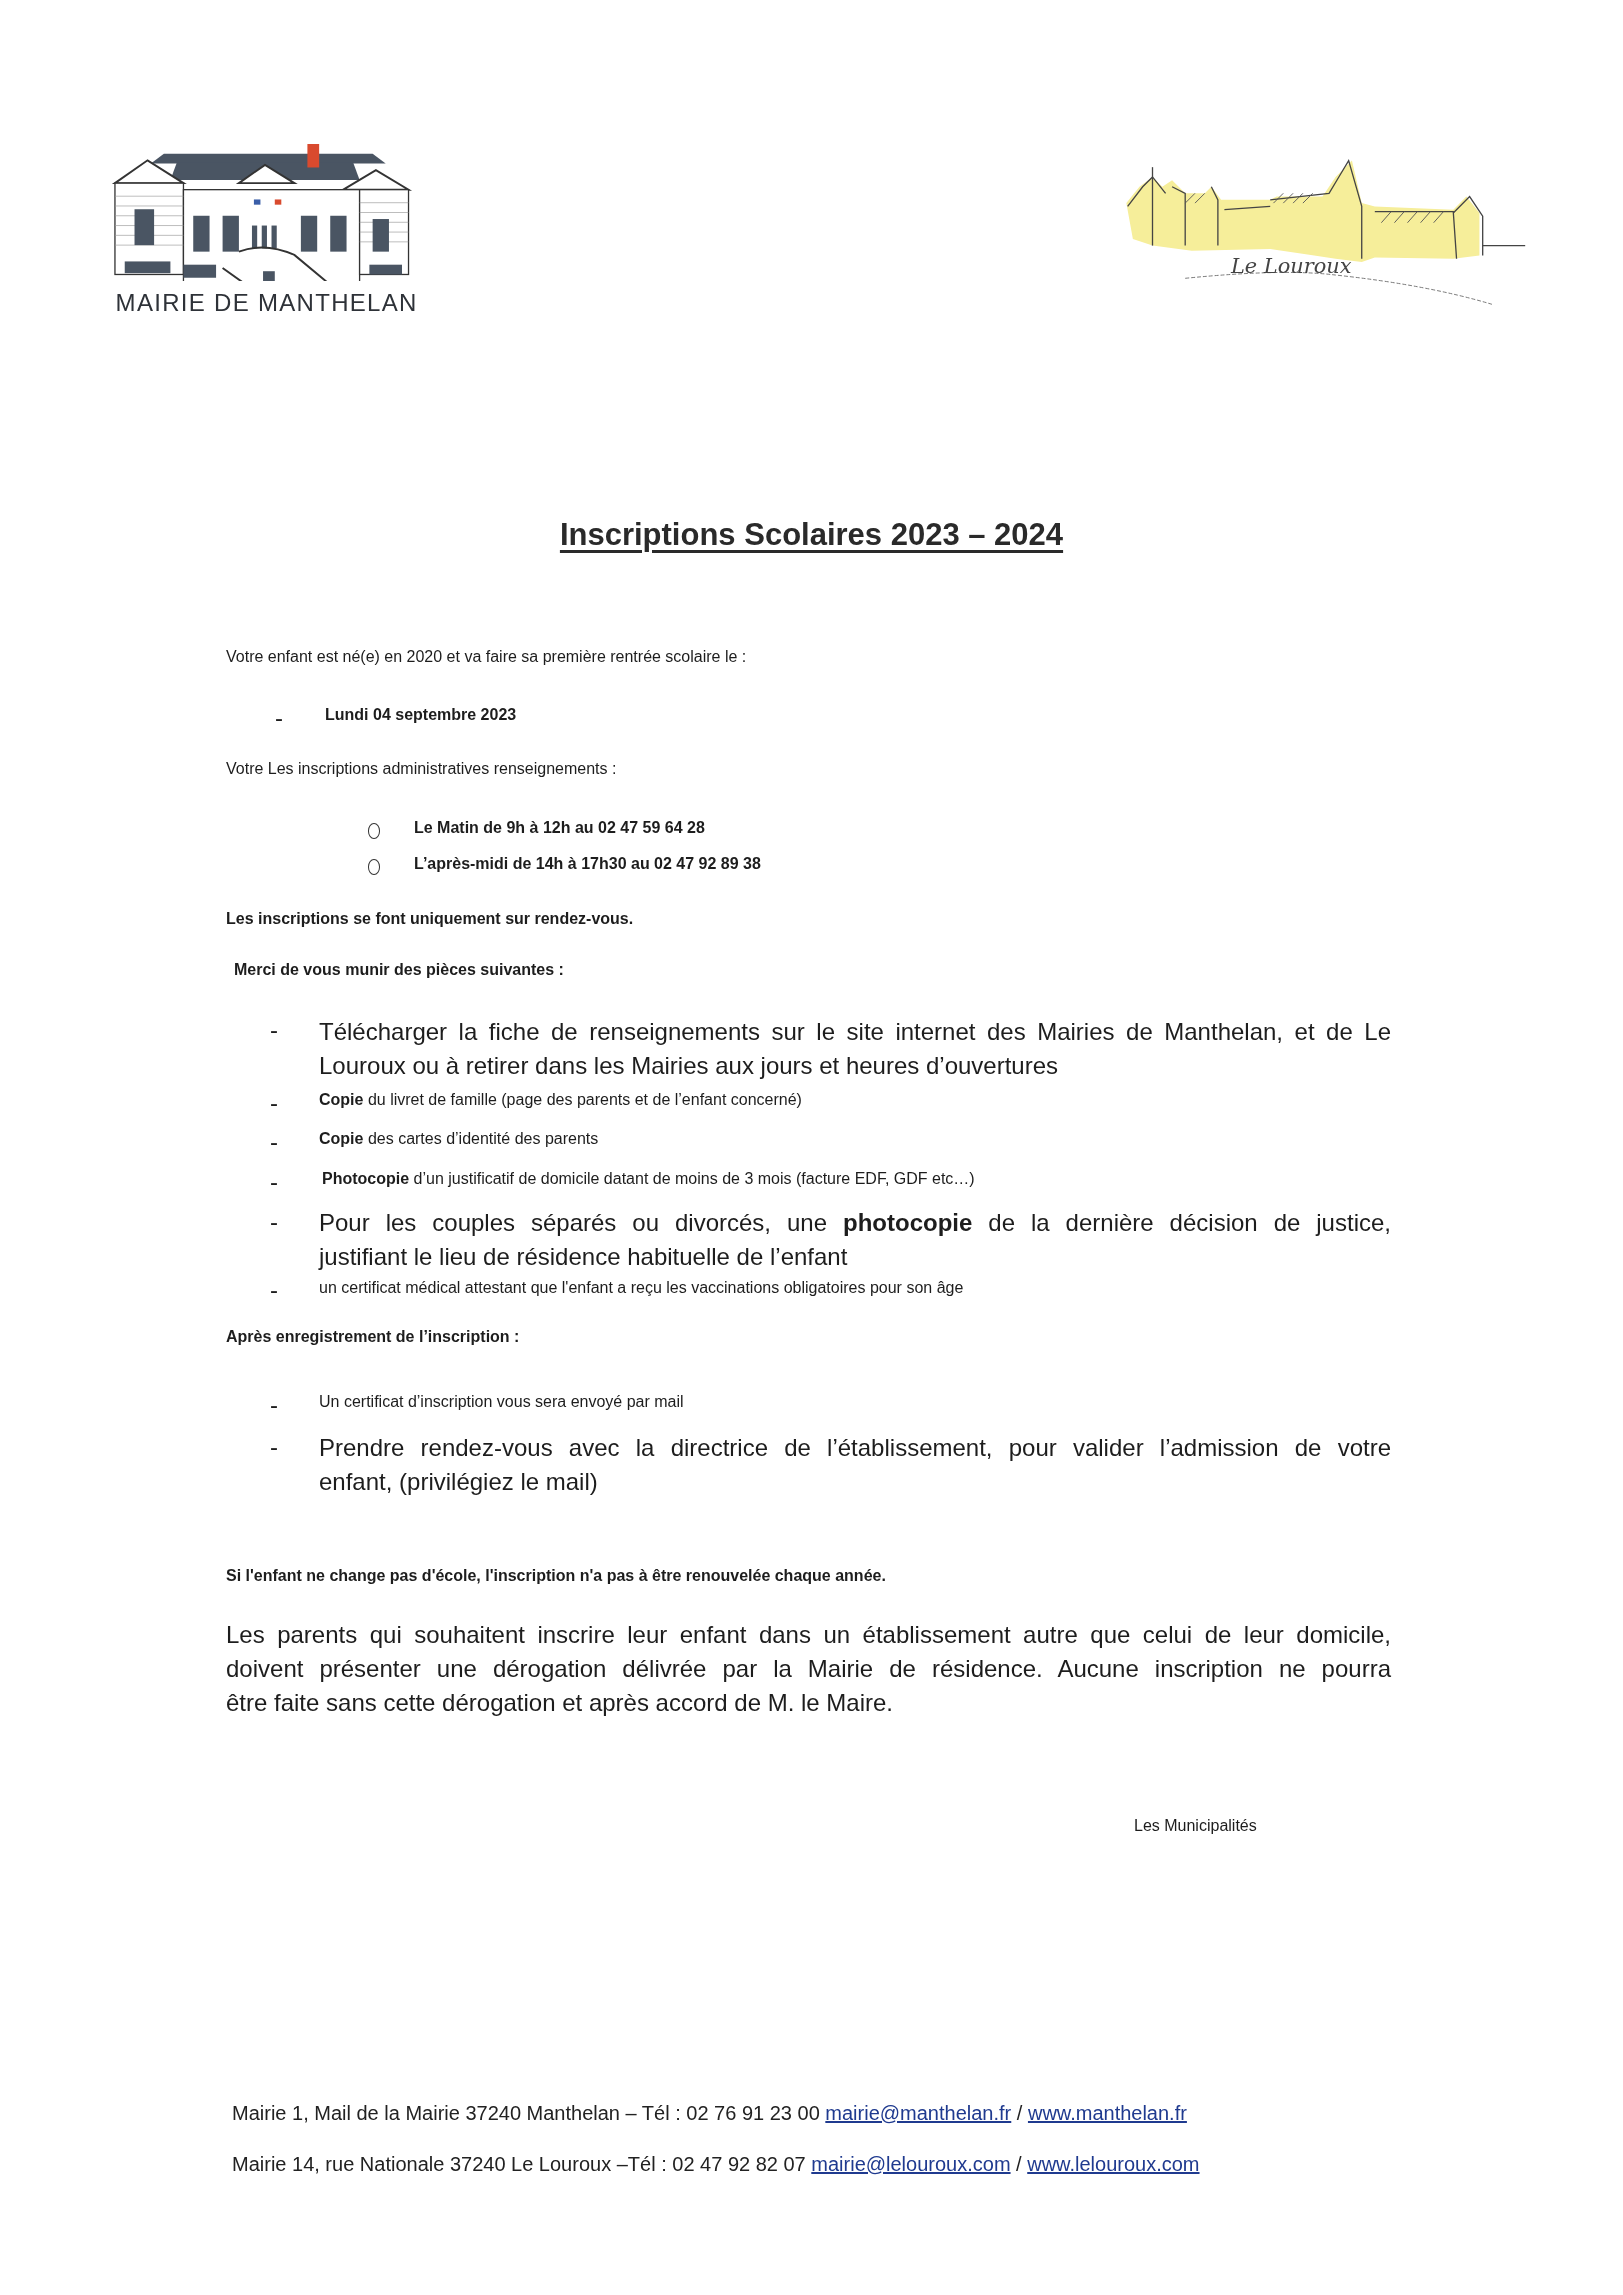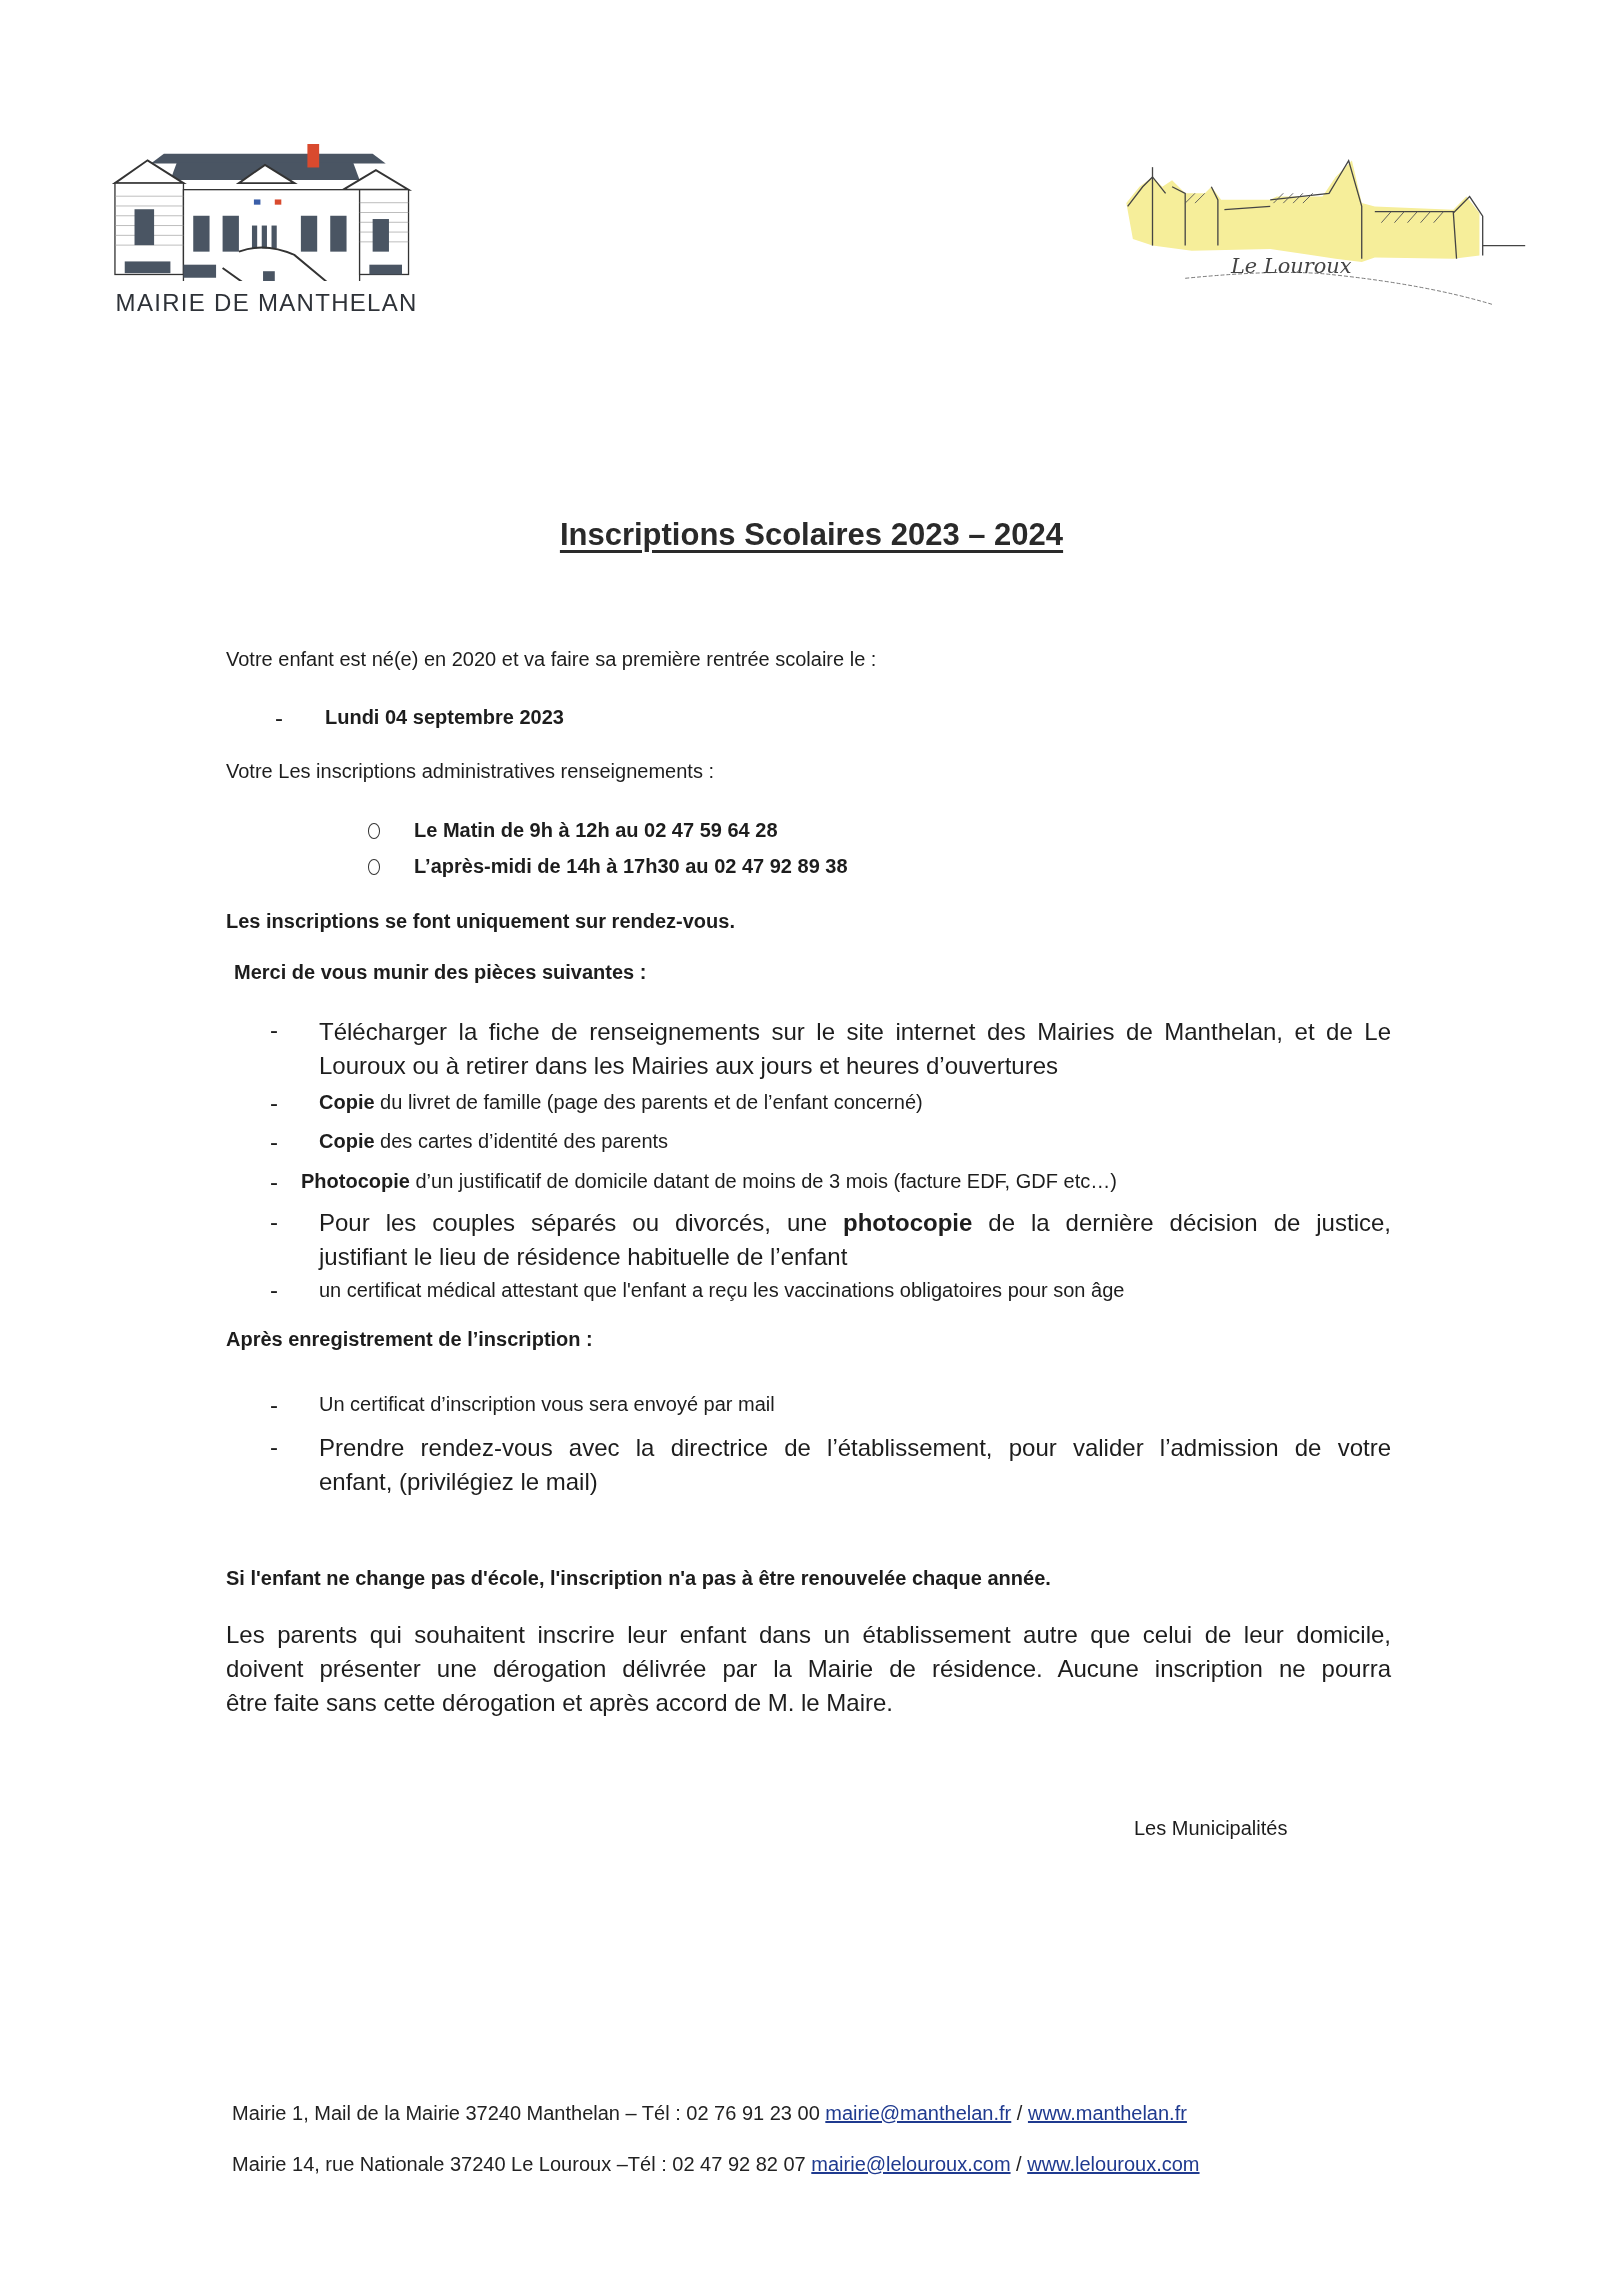--- a/index.html
+++ b/index.html
@@ -20,21 +20,21 @@
     #logo-louroux { left: 1113px; top: 141px; width: 419px; height: 170px; }
     #logo-louroux svg { width: 419px; height: 170px; display: block; }
 
     
     .title {
       position: absolute; left: 0; width: 1623px; top: 517px; text-align: center;
       font-size: 31px; font-weight: bold; color: #2a2a2a;
     }
     .title span { text-decoration: underline; text-decoration-thickness: 2.6px; text-underline-offset: 5.2px; }
 
-    .line { position: absolute; font-size: 20px; white-space: nowrap; line-height: 1; }
+    .line { position: absolute; font-size: 16px; white-space: nowrap; line-height: 1; }
     .bold { font-weight: bold; }
     .dash { position: absolute; font-size: 24px; }
     .circ {
       position: absolute; width: 11.8px; height: 15.7px; border: 1.6px solid #333;
       border-radius: 50%; box-sizing: border-box;
     }
     .justify { position: absolute; font-size: 24px; line-height: 34px; text-align: justify; }
     .justify .l { display: block; text-align-last: justify; white-space: nowrap; }
     .justify .l.last { text-align-last: left; }
 
@@ -149,21 +149,21 @@
   <span class="l last">Louroux ou à retirer dans les Mairies aux jours et heures d’ouvertures</span>
 </div>
 
 <div class="dash" style="left:270px; top:1089px;">-</div>
 <div class="line" style="left:319px; top:1092px;"><span class="bold">Copie</span><span> du livret de famille (page des parents et de l’enfant concerné)</span></div>
 
 <div class="dash" style="left:270px; top:1128px;">-</div>
 <div class="line" style="left:319px; top:1131px;"><span class="bold">Copie</span><span> des cartes d’identité des parents</span></div>
 
 <div class="dash" style="left:270px; top:1168px;">-</div>
-<div class="line" style="left:301px; top:1171px;text-align:center;"><span class="bold">Photocopie</span><span> d’un justificatif de domicile datant de moins de 3 mois (facture EDF, GDF etc…)</span></div>
+<div class="line" style="left:322px; top:1171px;text-align:center;"><span class="bold">Photocopie</span><span> d’un justificatif de domicile datant de moins de 3 mois (facture EDF, GDF etc…)</span></div>
 
 <div class="dash" style="left:270px; top:1208px;">-</div>
 <div class="justify" style="left:319px; top:1206px; width:1072px;">
   <span class="l"><span>Pour les couples séparés ou divorcés, une </span><span class="bold">photocopie</span><span> de la dernière décision de justice,</span></span>
   <span class="l last">justifiant le lieu de résidence habituelle de l’enfant</span>
 </div>
 
 <div class="dash" style="left:270px; top:1276px;">-</div>
 <div class="line" style="left:319px; top:1280px;">un certificat médical attestant que l'enfant a reçu les vaccinations obligatoires pour son âge</div>
 

